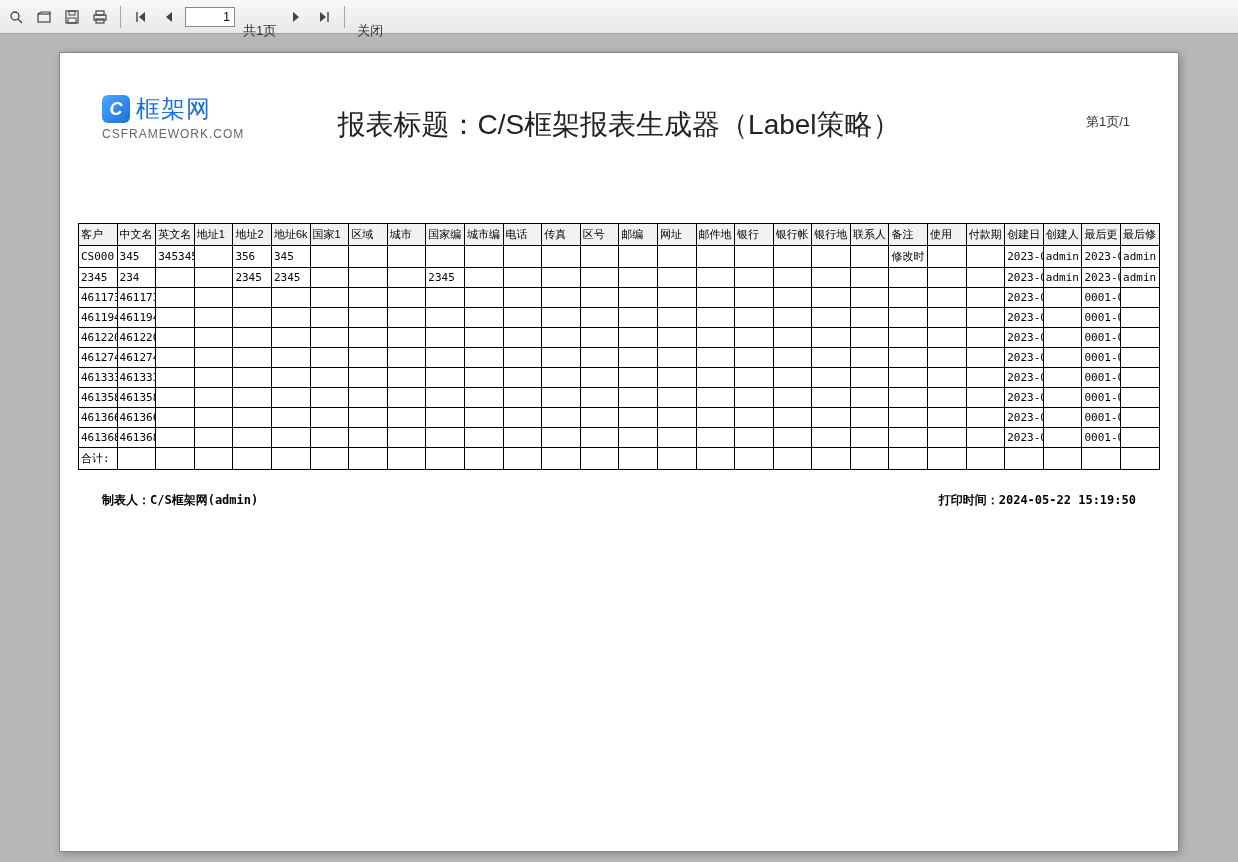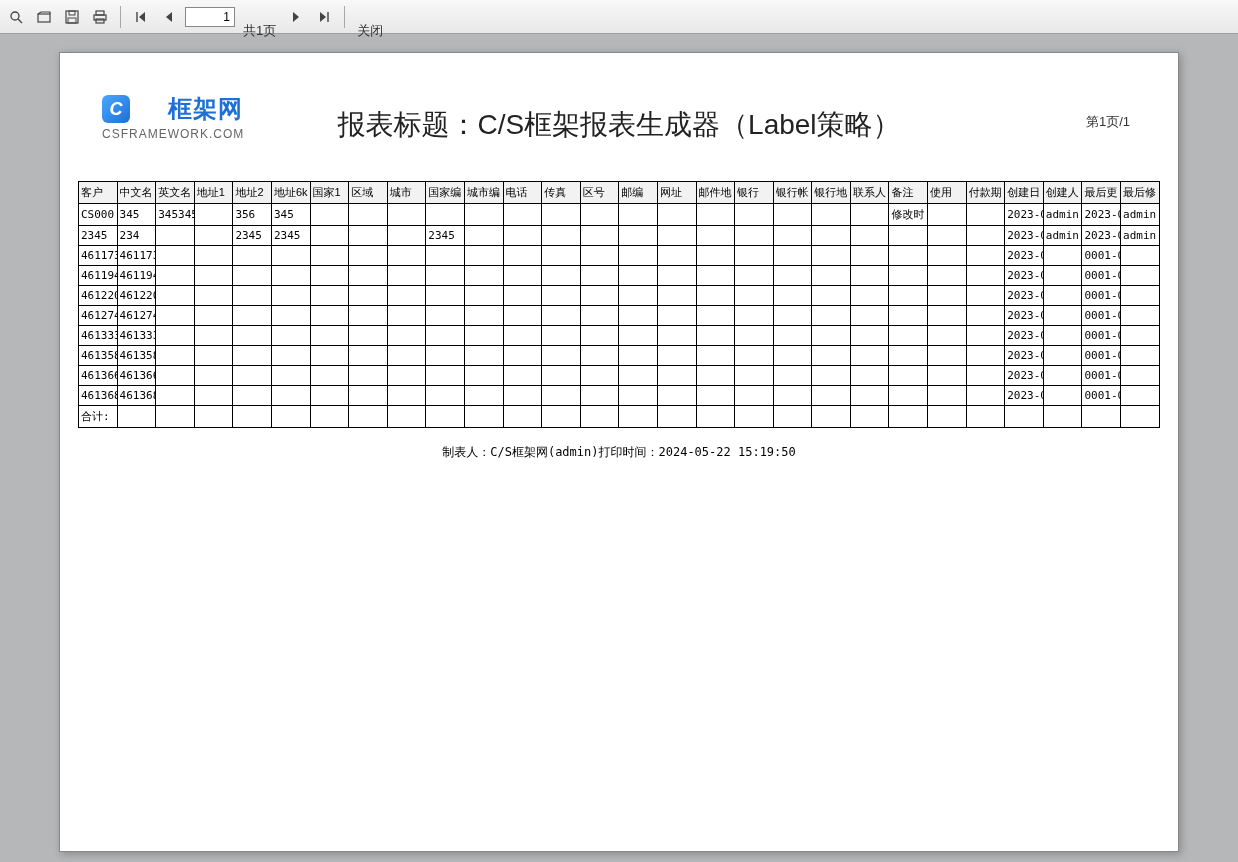--- a/index.html
+++ b/index.html
@@ -87,24 +87,23 @@
       display: flex;
       align-items: center;
       justify-content: center;
       color: white;
       font-weight: bold;
       font-size: 18px;
       font-style: italic;
     }
     .logo-text {
       font-size: 24px;
-      font-weight: bold;
+      font-weight: normal;
       color: #1e6fd6;
       letter-spacing: 1px;
-      margin-left: 32px;
     }
     .logo-sub {
       font-size: 12px;
       color: #666;
       letter-spacing: 1px;
       margin-top: 2px;
     }
     .report-title {
       position: absolute;
       left: 0;
@@ -120,20 +119,21 @@
       top: 32px;
       font-size: 13px;
       color: #333;
       margin-left: 20px;
     }
     .report-table {
       border-collapse: collapse;
       width: 100%;
       table-layout: fixed;
       font-size: 11px;
+      margin-top: 42px;
     }
     .report-table th {
       border: 1px solid #000;
       background: #f2f2f2;
       padding: 3px 2px;
       text-align: left;
       font-weight: normal;
       white-space: nowrap;
       overflow: hidden;
       height: 18px;
@@ -141,26 +141,27 @@
     .report-table td {
       border: 1px solid #000;
       padding: 3px 2px;
       text-align: left;
       white-space: nowrap;
       overflow: hidden;
       height: 18px;
       font-family: SimSun, monospace;
     }
     .report-footer {
-      margin-top: 16px;
+      margin-top: 22px;
       display: flex;
-      justify-content: center;
+      justify-content: space-between;
       font-size: 12px;
       font-family: SimSun, monospace;
       padding: 0 24px;
+      font-weight: bold;
     }
     .icon-svg { width: 16px; height: 16px; }
   </style>
 </head>
 <body>
 
 <div class="toolbar">
   <div class="tb-btn">
     <svg class="icon-svg" viewBox="0 0 16 16">
         <circle cx="7" cy="7" r="4" fill="none" stroke="#444" stroke-width="1.3"></circle>

